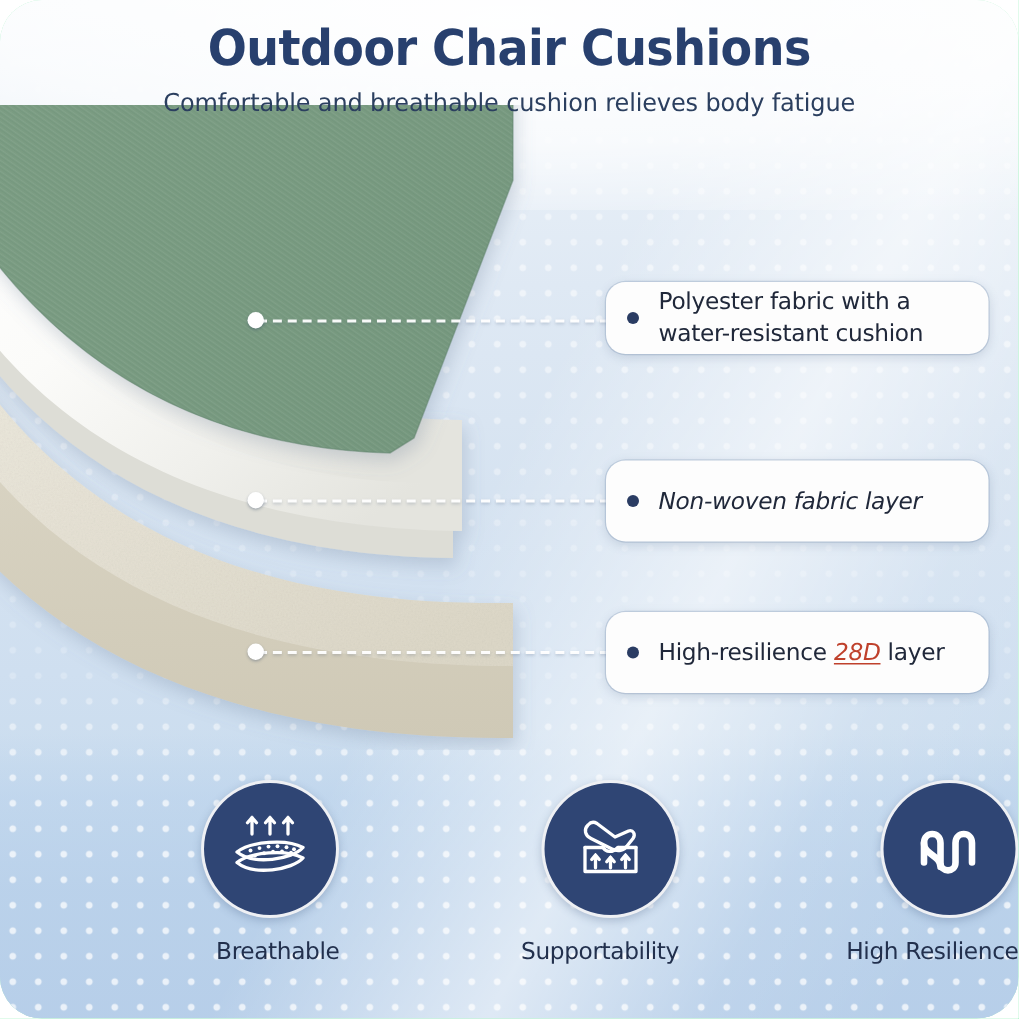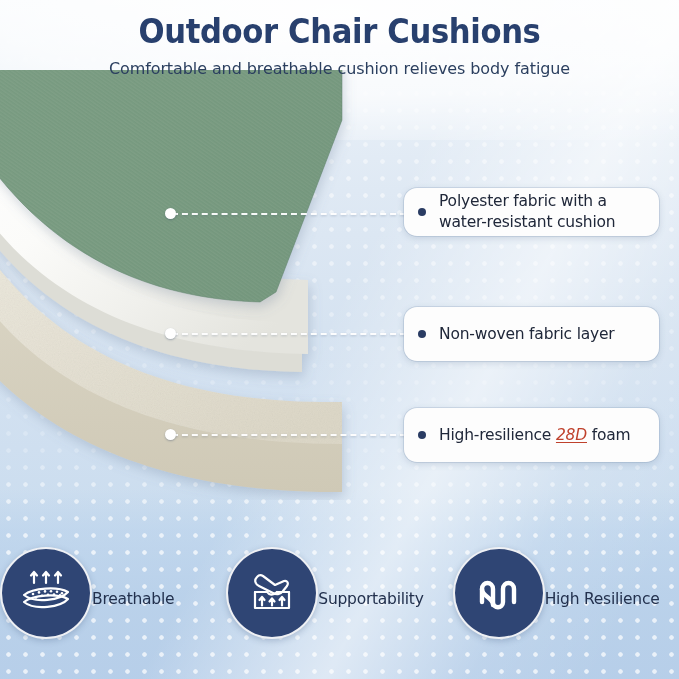--- a/index.html
+++ b/index.html
@@ -8,20 +8,21 @@
     background: #ffffff;
   }
   #infographic {
     position: relative;
     width: 679px;
     height: 679px;
     overflow: hidden;
     font-family: "Liberation Sans", sans-serif;
     background: #86efac;
     user-select: none;
+    border-radius: 28px;
   }
 
   
   .bg-base {
     position: absolute;
     inset: 0;
     background:
       linear-gradient(180deg,
         #f4f8fc 0%,
         #eaf1f8 10%,
@@ -148,37 +149,37 @@
     letter-spacing: -0.2px;
   }
   .hl {
     color: #bf412c;
     text-decoration: underline;
     text-underline-offset: 2px;
     font-style: italic;
   }
 
   #callout-1 { left: 404px; top: 188px; width: 255px; height: 48px; }
-  #callout-2 { left: 404px; top: 307px; width: 255px; height: 54px; }
+  #callout-2 { left: 404px; top: 307px; width: 255px; height: 54px; font-style: italic; }
   #callout-3 { left: 404px; top: 408px; width: 255px; height: 54px; }
 
   
   .features {
     position: absolute;
     left: 0; right: 0;
     bottom: 14px;
     height: 145px;
     display: flex;
     z-index: 25;
   }
   .feature {
     flex: 1 1 0;
     display: flex;
-    flex-direction: row;
-    align-items: center;
+    flex-direction: column;
+    align-items: flex-end;
   }
   .feature-circle {
     width: 88px; height: 88px;
     border-radius: 50%;
     background: #2f4574;
     border: 2.5px solid rgba(255,255,255,0.92);
     box-shadow: 0 2px 6px rgba(60,85,125,0.28);
     display: flex;
     align-items: center;
     justify-content: center;
@@ -315,21 +316,21 @@
     </span>
   </div>
 
   <div class="callout" id="callout-2">
     <span class="bullet"></span>
     <span class="ctext">Non-woven fabric layer</span>
   </div>
 
   <div class="callout" id="callout-3">
     <span class="bullet"></span>
-    <span class="ctext"><span>High-resilience </span><span class="hl">28D</span><span> foam</span></span>
+    <span class="ctext"><span>High-resilience </span><span class="hl">28D</span><span> layer</span></span>
   </div>
 
   <div class="features">
 
     <div class="feature">
       <div class="feature-circle">
         <svg width="58" height="58" viewBox="0 0 58 58">
           <g fill="none" stroke="#ffffff" stroke-width="2.2" stroke-linecap="round" stroke-linejoin="round">
             <path d="M17 19 L17 8 M17 8 L14 11.5 M17 8 L20 11.5"></path>
             <path d="M29 19 L29 8 M29 8 L26 11.5 M29 8 L32 11.5"></path>

